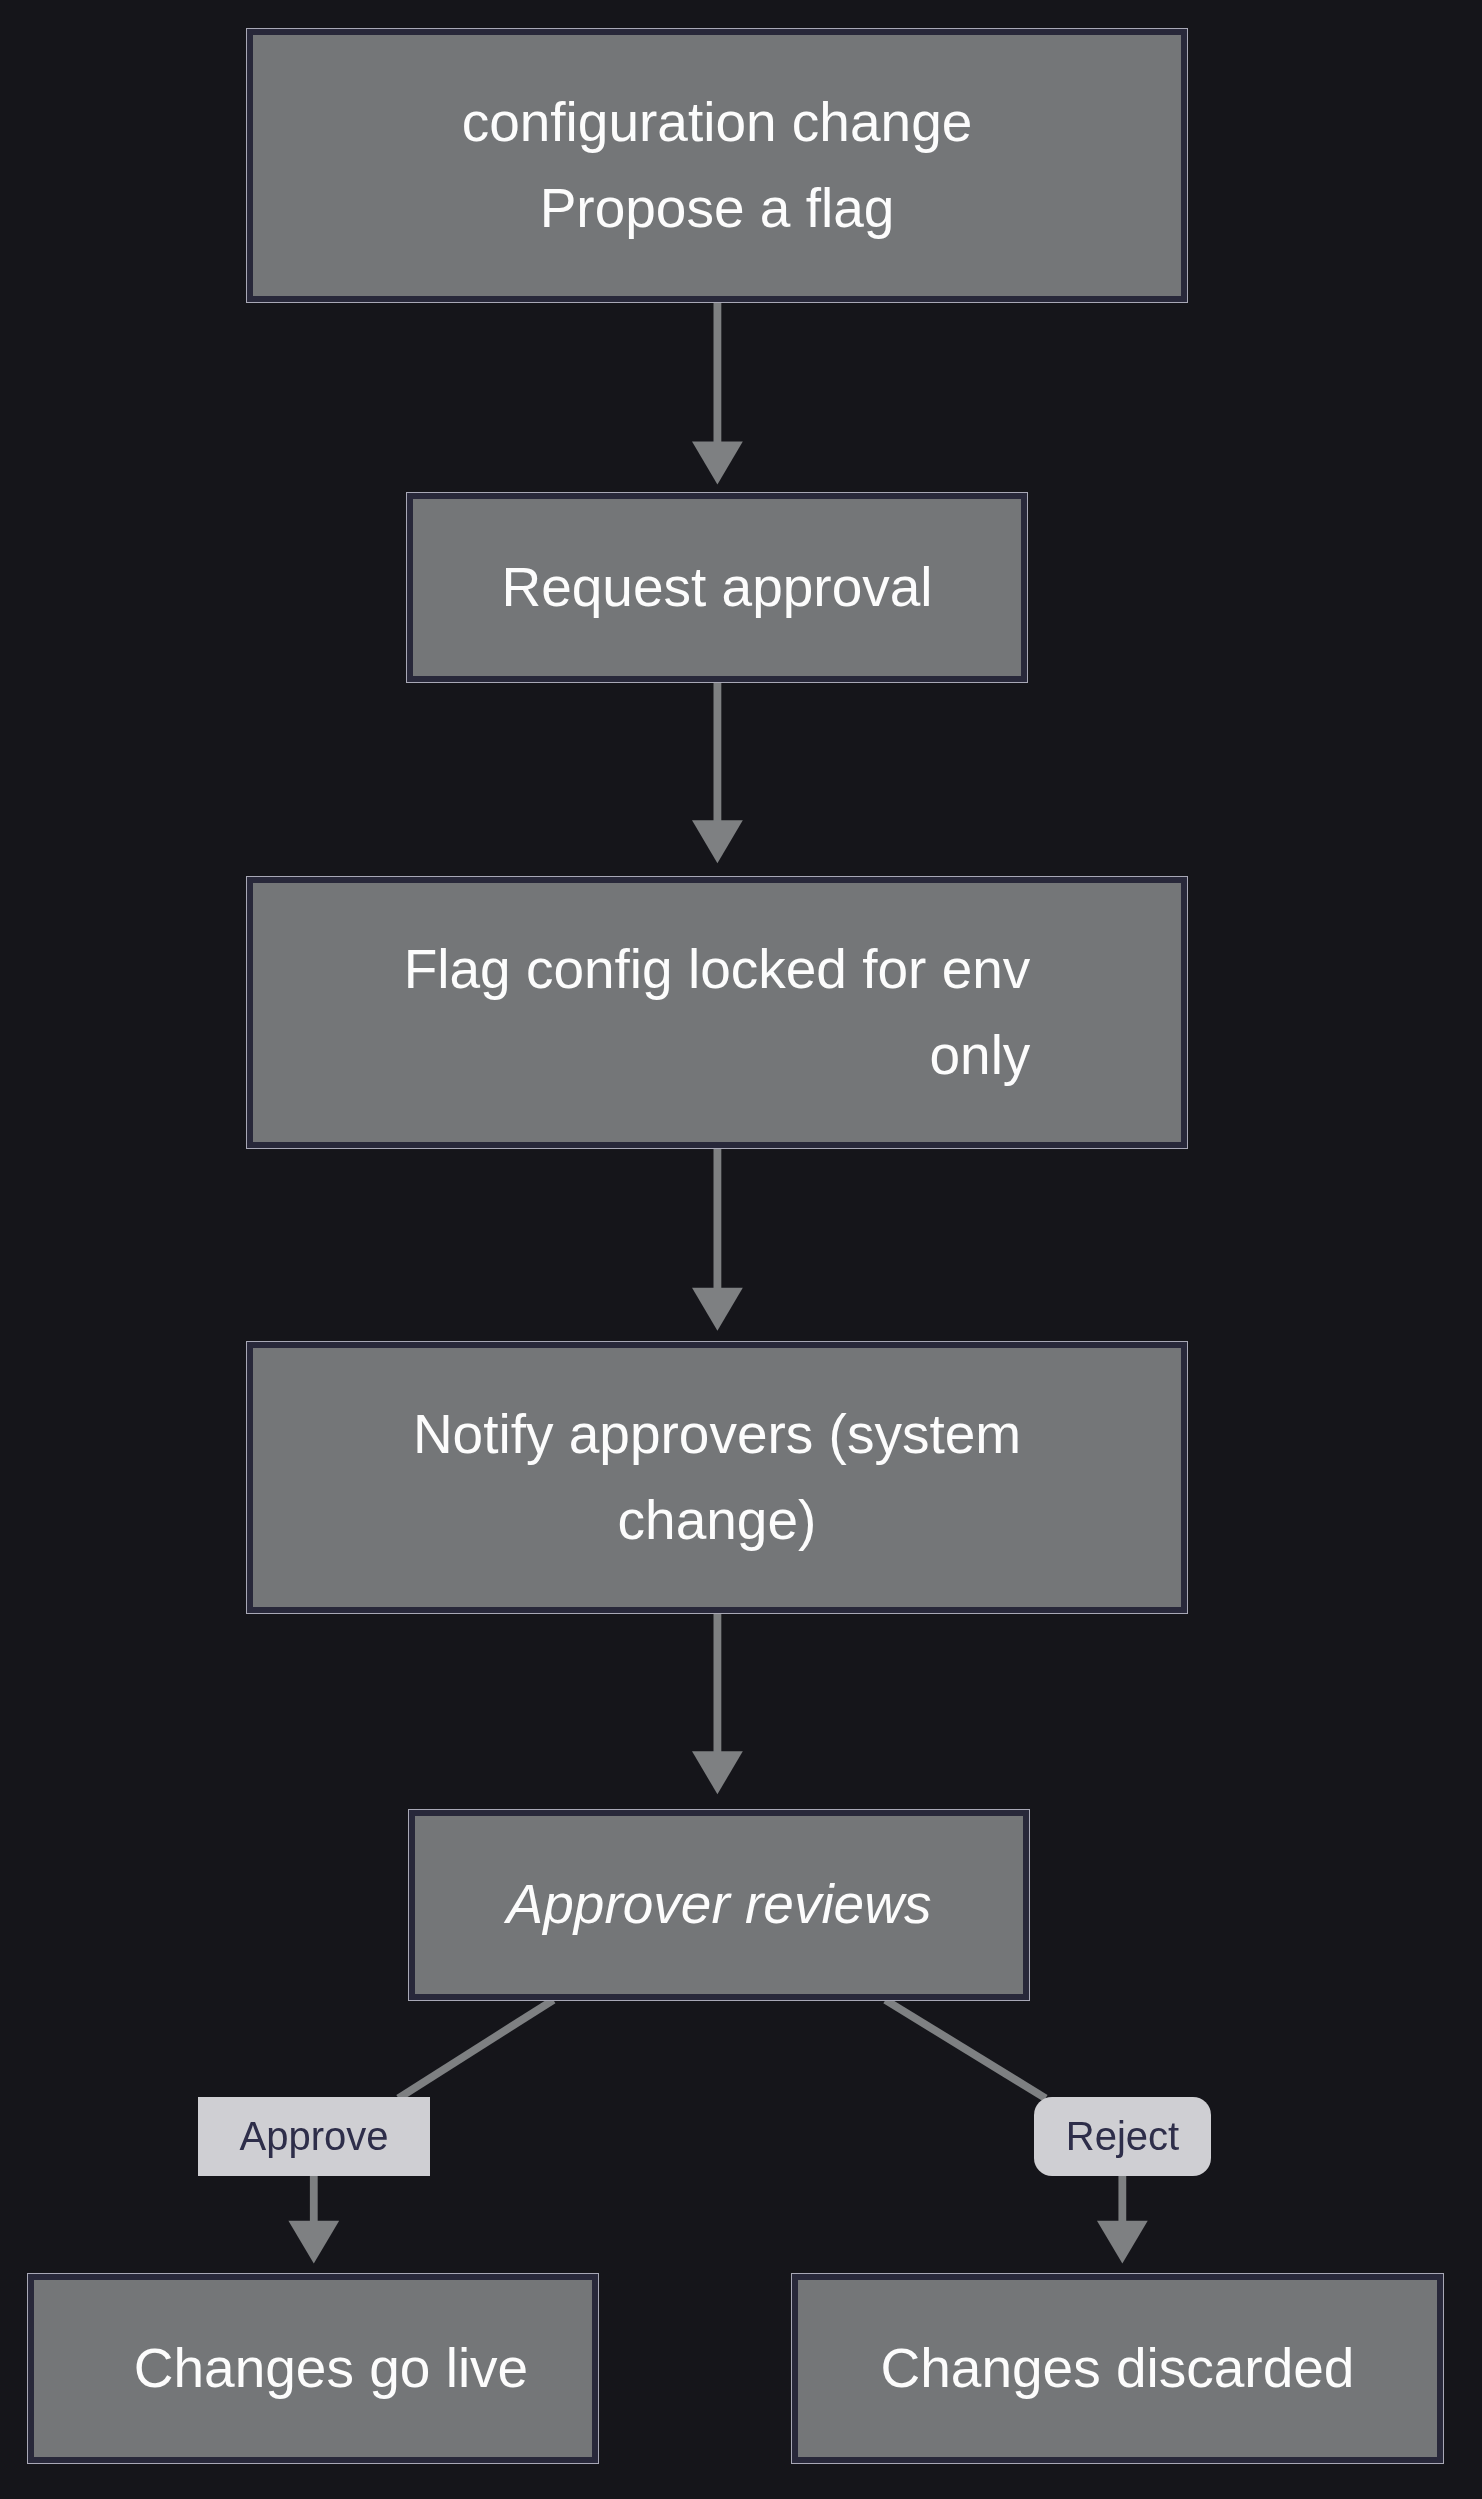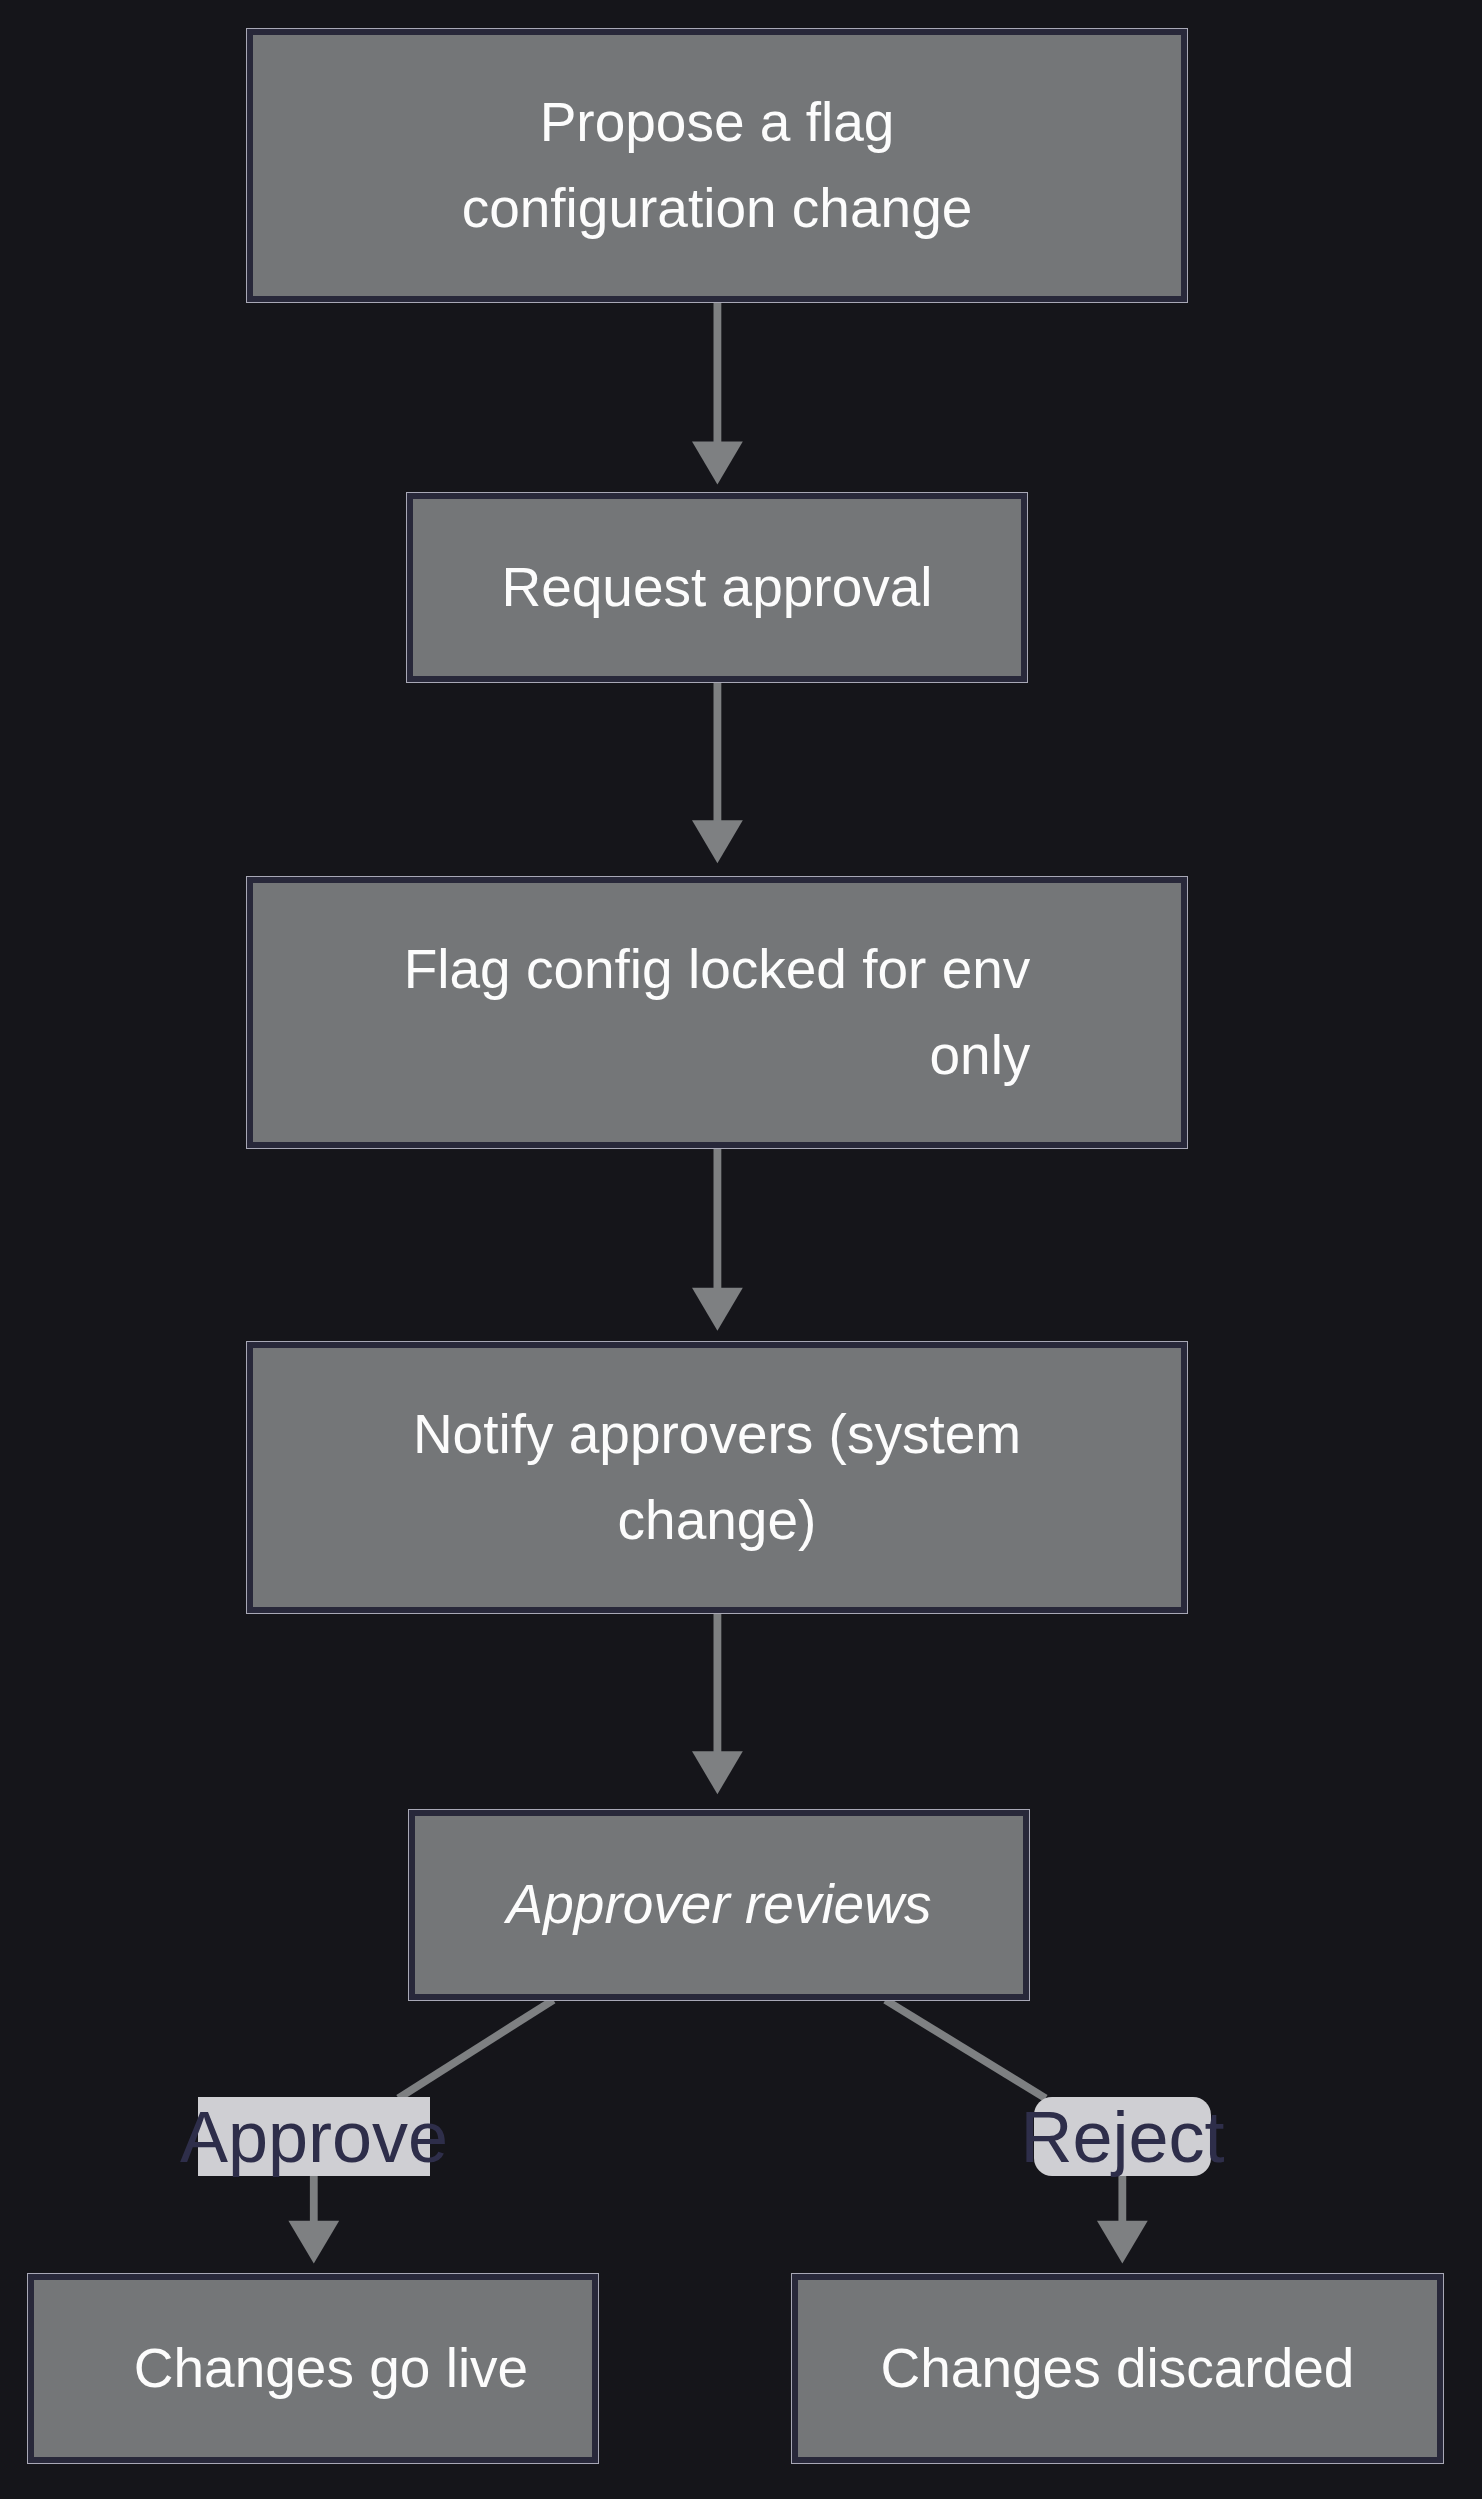--- a/index.html
+++ b/index.html
@@ -37,21 +37,21 @@
   }
   .node .line {
     display: block;
     white-space: nowrap;
   }
   .edge-label {
     position: absolute;
     box-sizing: border-box;
     background: #cfcfd3;
     color: #2e2e4a;
-    font-size: 72px;
+    font-size: 40px;
     display: flex;
     align-items: center;
     justify-content: center;
     text-align: center;
     white-space: nowrap;
   }
   .edge-stroke {
     stroke: #7e8082;
     stroke-width: 12;
     fill: none;
@@ -90,22 +90,22 @@
     </g>
     <g>
       <line class="edge-stroke" x1="1360" y1="3072" x2="1606" y2="3223"></line>
       <line class="edge-stroke" x1="1724" y1="3342" x2="1724" y2="3414"></line>
       <polygon class="edge-head" points="1685,3411 1763,3411 1724,3477"></polygon>
     </g>
   </svg>
 
   <div class="node" style="left:247px; top:29px; width:940px; height:273px;">
     <div>
+      <span class="line">configuration change</span>
       <span class="line">Propose a flag</span>
-      <span class="line">configuration change</span>
     </div>
   </div>
 
   <div class="node" style="left:407px; top:493px; width:620px; height:189px;">
     <div>
       <span class="line">Request approval</span>
     </div>
   </div>
 
   <div class="node" style="left:247px; top:877px; width:940px; height:271px;text-align:right;">

